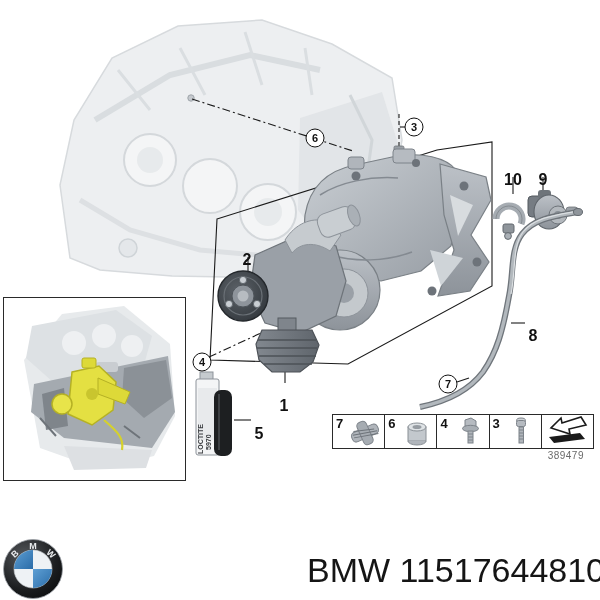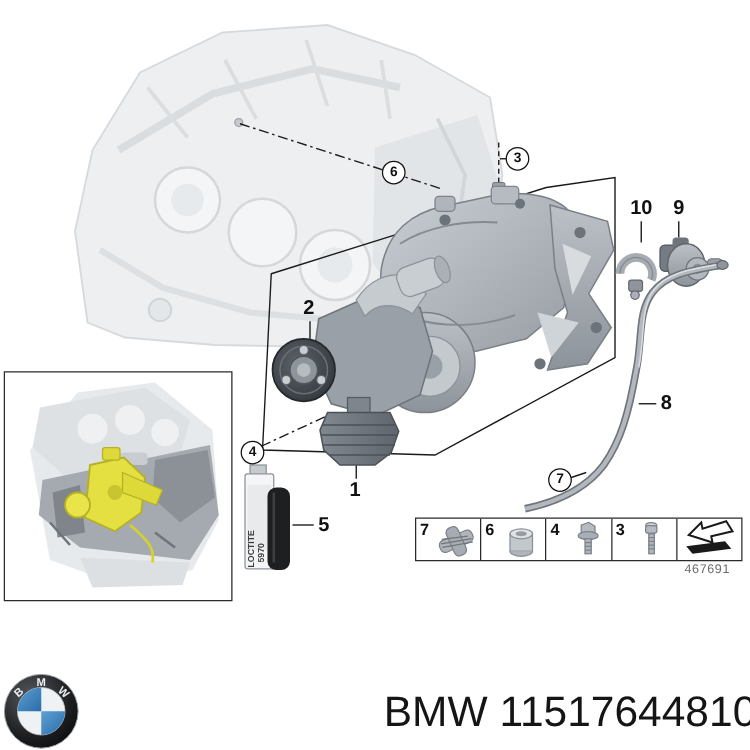--- a/index.html
+++ b/index.html
@@ -2,21 +2,21 @@
 <html><head>
 <meta charset="utf-8">
 <style>
   html,body{margin:0;padding:0;background:#ffffff;width:600px;height:600px;overflow:hidden;
     font-family:"Liberation Sans","DejaVu Sans",sans-serif;}
   #stage{position:relative;width:600px;height:600px;background:#fff;}
   
   #diagram-svg{position:absolute;left:0;top:0;}
   
   .co-plain{position:absolute;transform:translate(-50%,-50%);font-weight:bold;color:#111;
-    font-size:16px;line-height:1;letter-spacing:0;}
+    font-size:16px;line-height:1;letter-spacing:0;margin-top:13px;}
   .co-circle{position:absolute;transform:translate(-50%,-50%);width:17px;height:17px;border:1.4px solid #111;
     border-radius:50%;background:#fff;display:flex;align-items:center;justify-content:center;
     font-weight:bold;font-size:11px;color:#111;line-height:1;}
   
   #thumb{position:absolute;left:3px;top:297px;width:181px;height:182px;border:1px solid #2a2a2a;background:#fff;}
   
   #legend{position:absolute;left:332px;top:414px;width:262px;height:35px;border:1px solid #2a2a2a;
     display:flex;box-sizing:border-box;background:#fff;}
   .lg-cell{flex:1 1 0;border-right:1px solid #2a2a2a;position:relative;box-sizing:border-box;}
   .lg-cell:last-child{border-right:none;}
@@ -237,21 +237,21 @@
         <path d="M19,13 h4.5 M19,16 h4.5 M19,19 h4.5 M19,22 h4.5" stroke="#7d838a" stroke-width="1"></path>
       </svg>
     </div>
     <div class="lg-cell">
       <svg class="lg-ic" style="right:4px;bottom:2px;" width="44" height="30" viewBox="0 0 44 30">
         <path d="M36,1 L41,9 L24,13 L25,18 L6,12 L16,2 L17,7 Z" fill="#ffffff" stroke="#1a1a1a" stroke-width="1.6"></path>
         <polygon points="4,21 35,17 40,23 9,27" fill="#1a1a1a"></polygon>
       </svg>
     </div>
   </div>
-  <div id="sheet-no">467691</div>
+  <div id="sheet-no">389479</div>
 
   <svg id="footer-logo" width="62" height="61" viewBox="0 0 62 61">
     <defs>
       <radialGradient id="ring" cx="0.35" cy="0.3" r="0.9">
         <stop offset="0" stop-color="#55585c"></stop>
           <stop offset="0.6" stop-color="#1c1e20"></stop>
           <stop offset="1" stop-color="#060708"></stop>
       </radialGradient>
       <linearGradient id="blq" x1="0" y1="0" x2="1" y2="1">
         <stop offset="0" stop-color="#5e9fd4"></stop>

